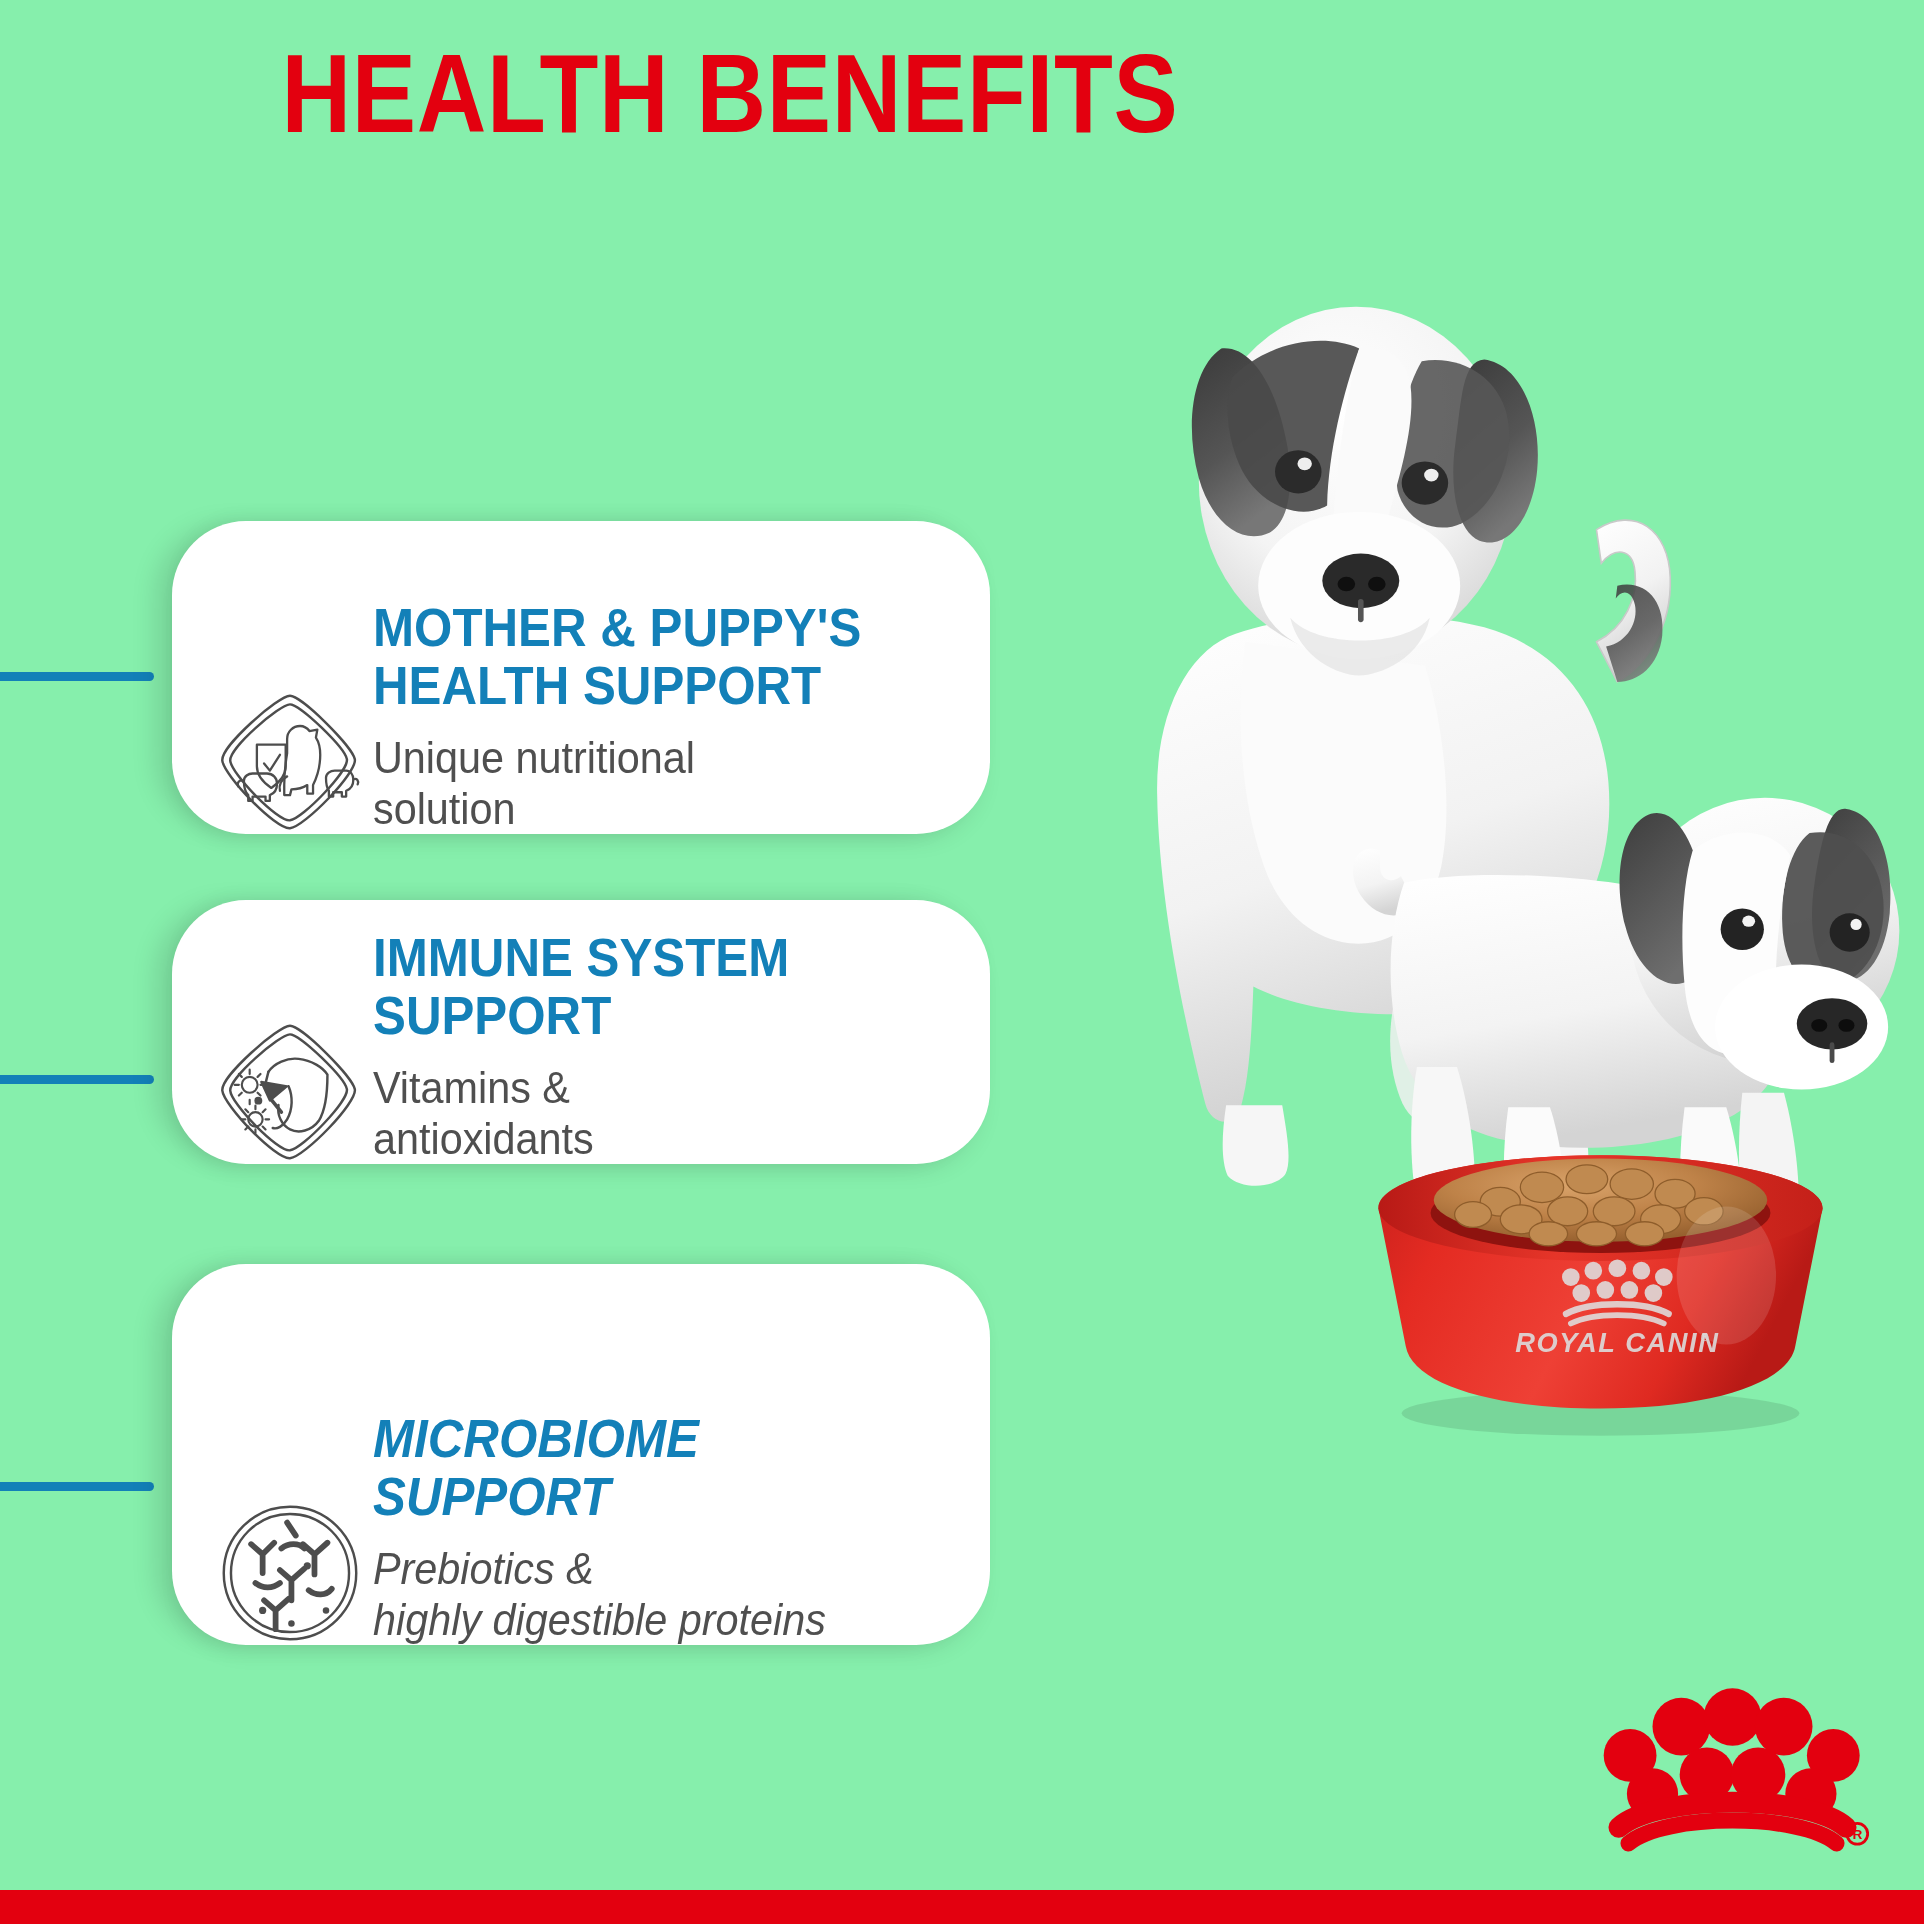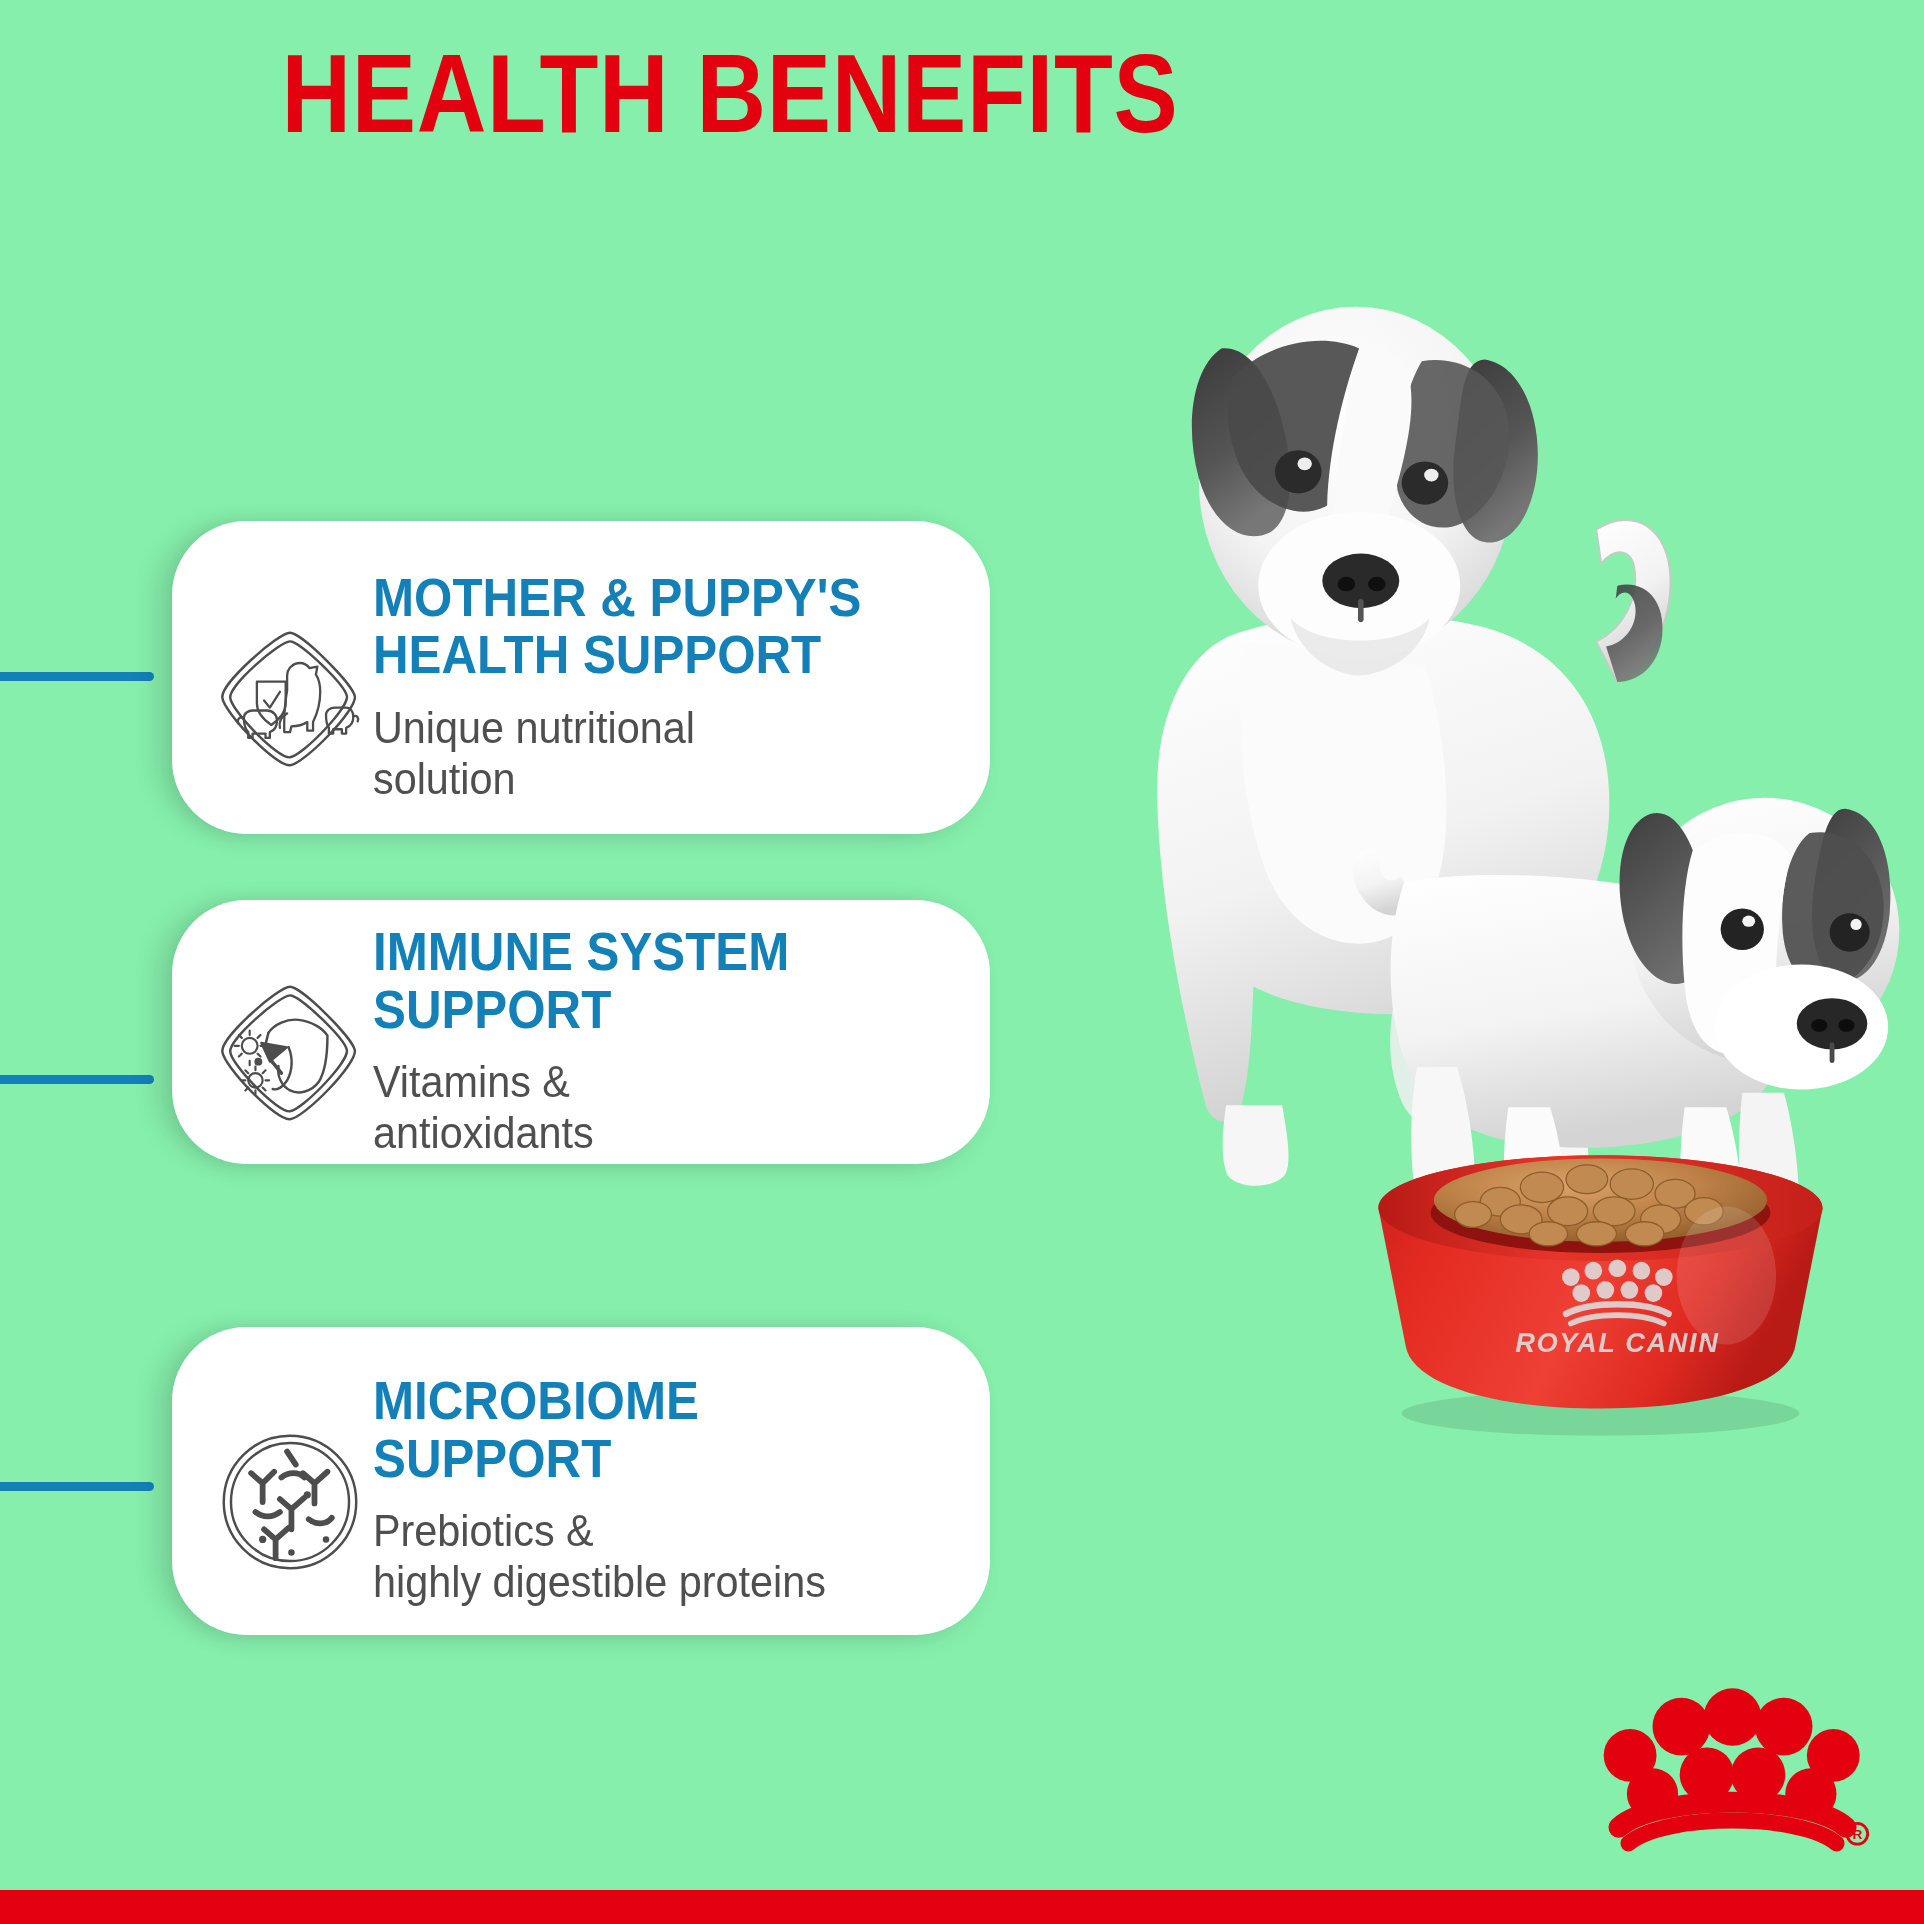--- a/index.html
+++ b/index.html
@@ -42,26 +42,26 @@
   .benefit-card {
     position: absolute;
     left: 172px;
     width: 818px;
     background: #ffffff;
     border-radius: 74px;
     box-shadow: -21px 0 27px -6.4px rgba(0,0,0,0.13),
                  0 14.4px 24px -11.2px rgba(0,0,0,0.10),
                  0 -11.2px 21px -11.2px rgba(0,0,0,0.07);
     display: flex;
-    align-items: center;
+    align-items: flex-end;
     z-index: 3;
   }
   #card-0 { top: 521px;  height: 313px; }
   #card-1 { top: 900px; height: 264px; }
-  #card-2 { top: 1327px; height: 308px; }
+  #card-2 { top: 1264px; height: 381px; font-style: italic; }
 
   .benefit-icon-wrap {
     flex: 0 0 auto;
     width: 201px;
     padding-left: 34px;
     padding-top: 42px;
     display: flex;
     justify-content: center;
   }
   .benefit-icon-wrap svg { display: block; }

